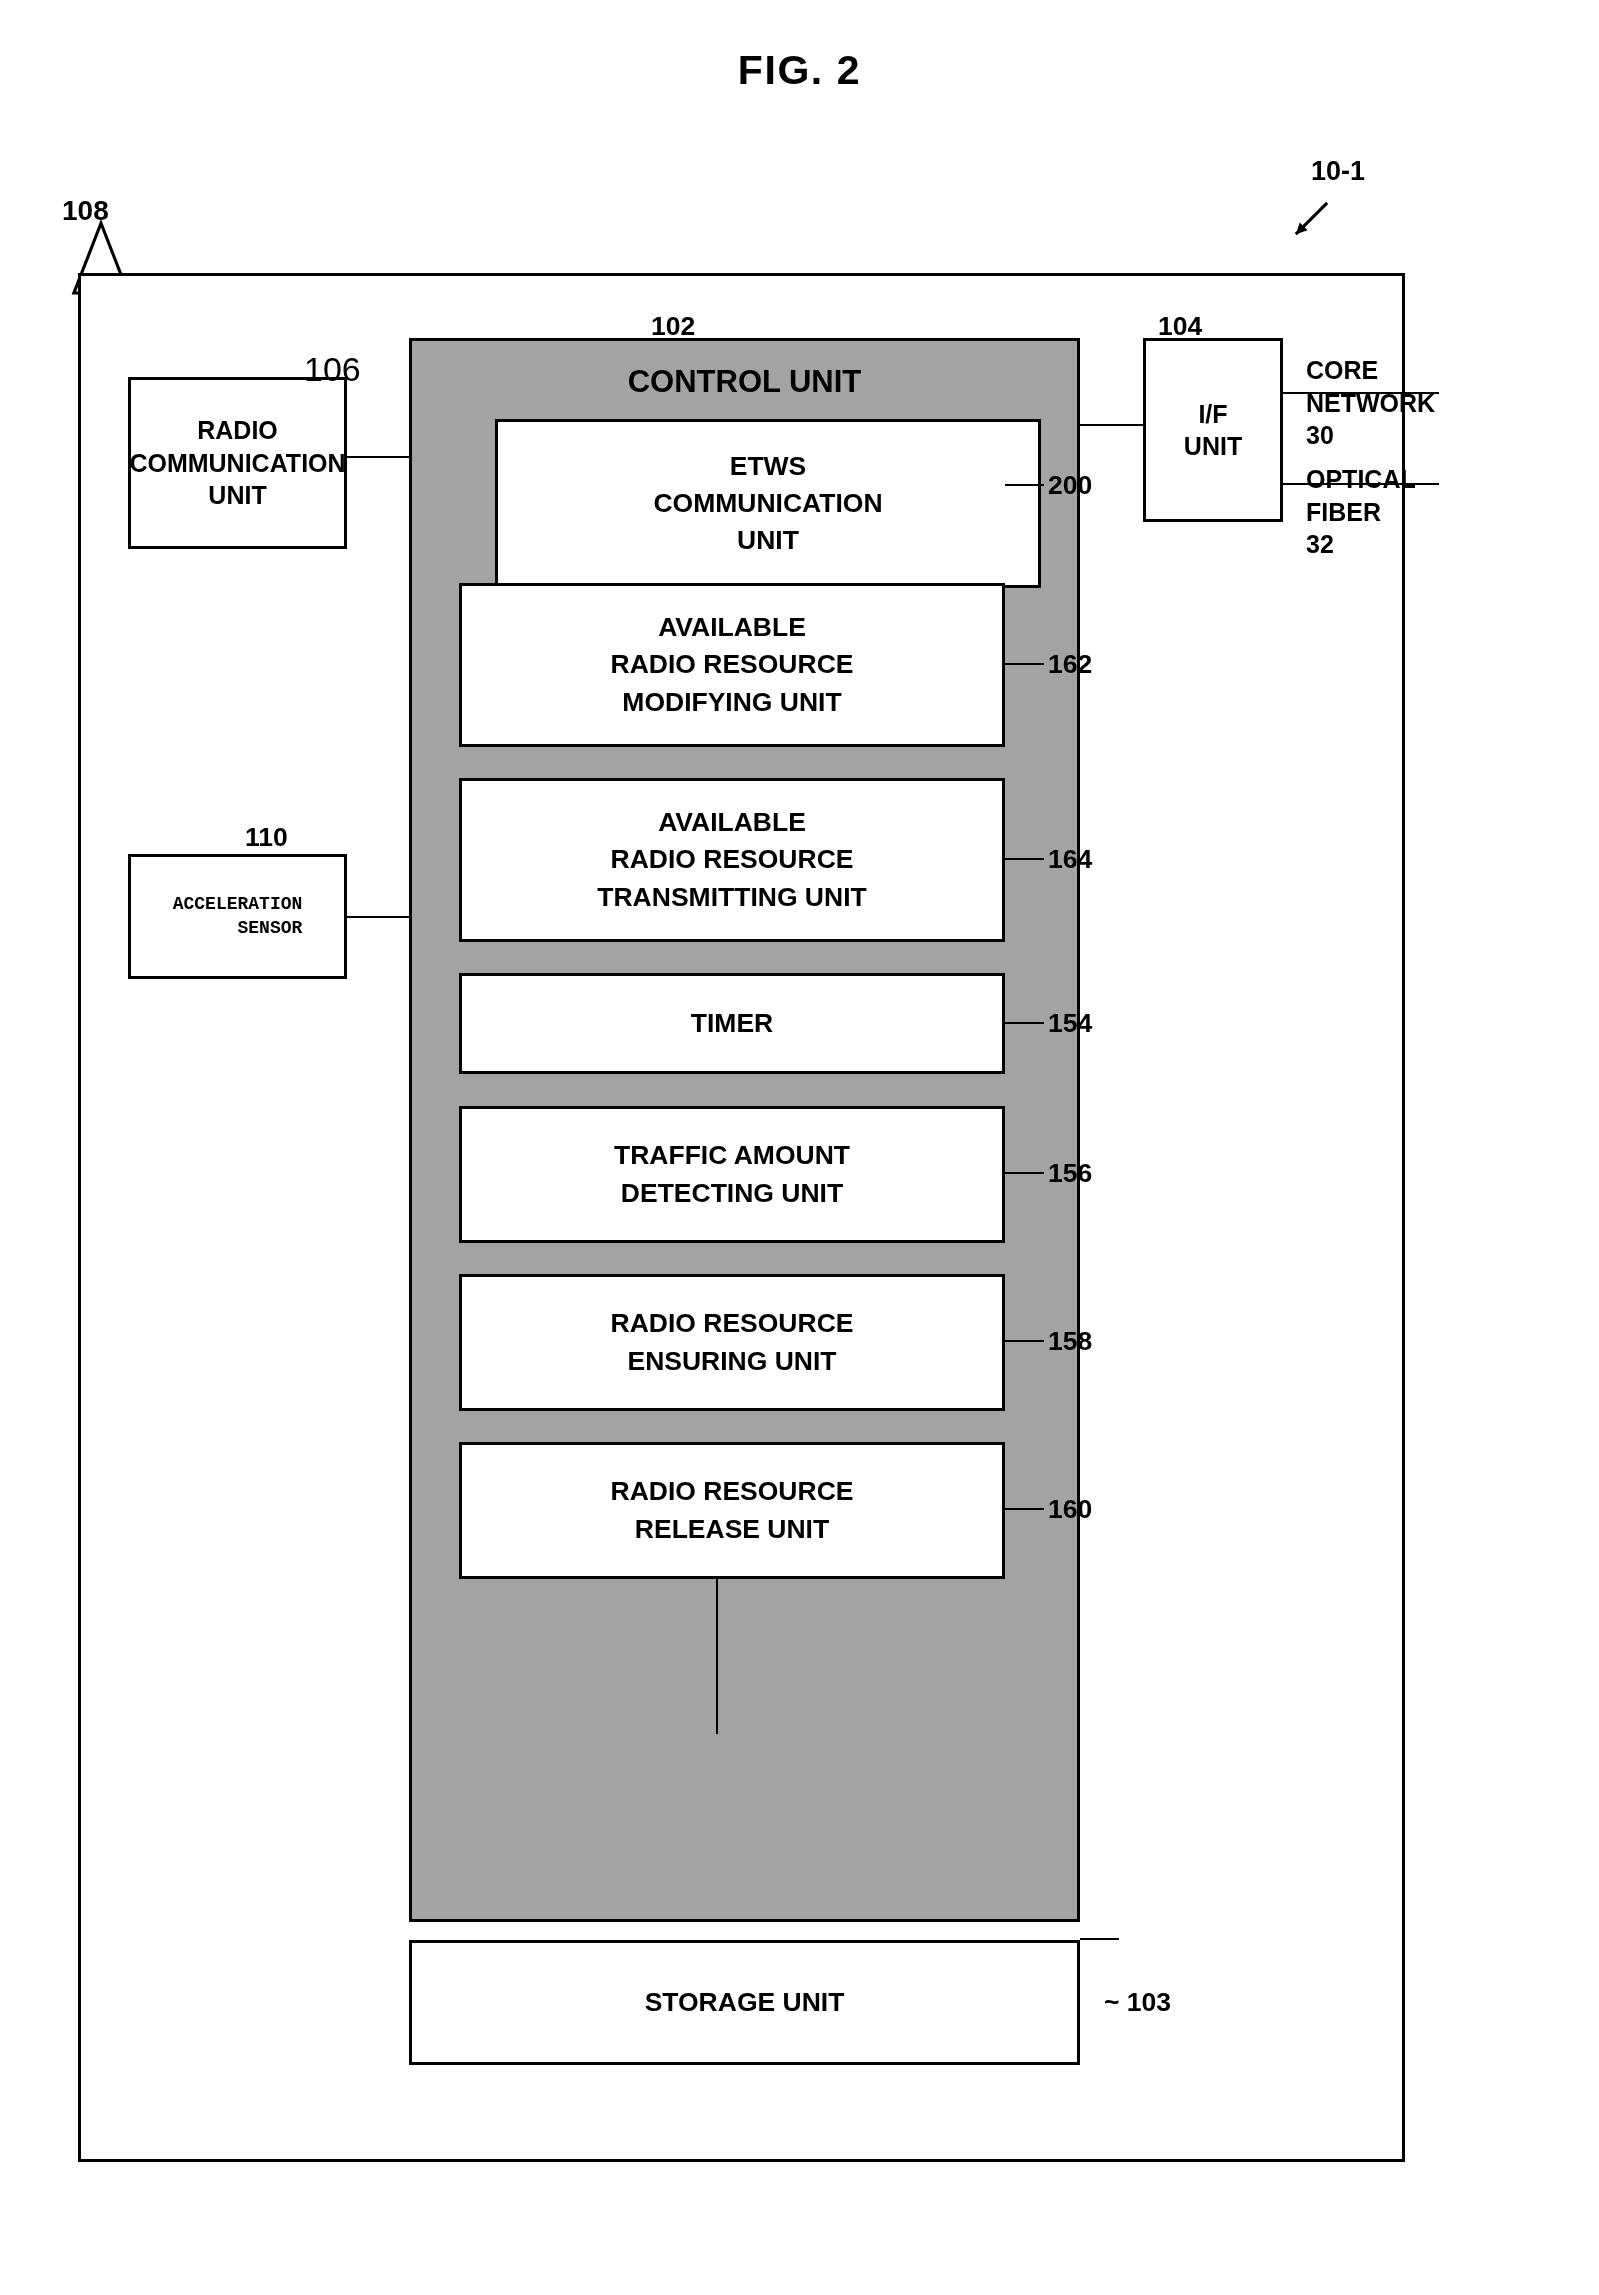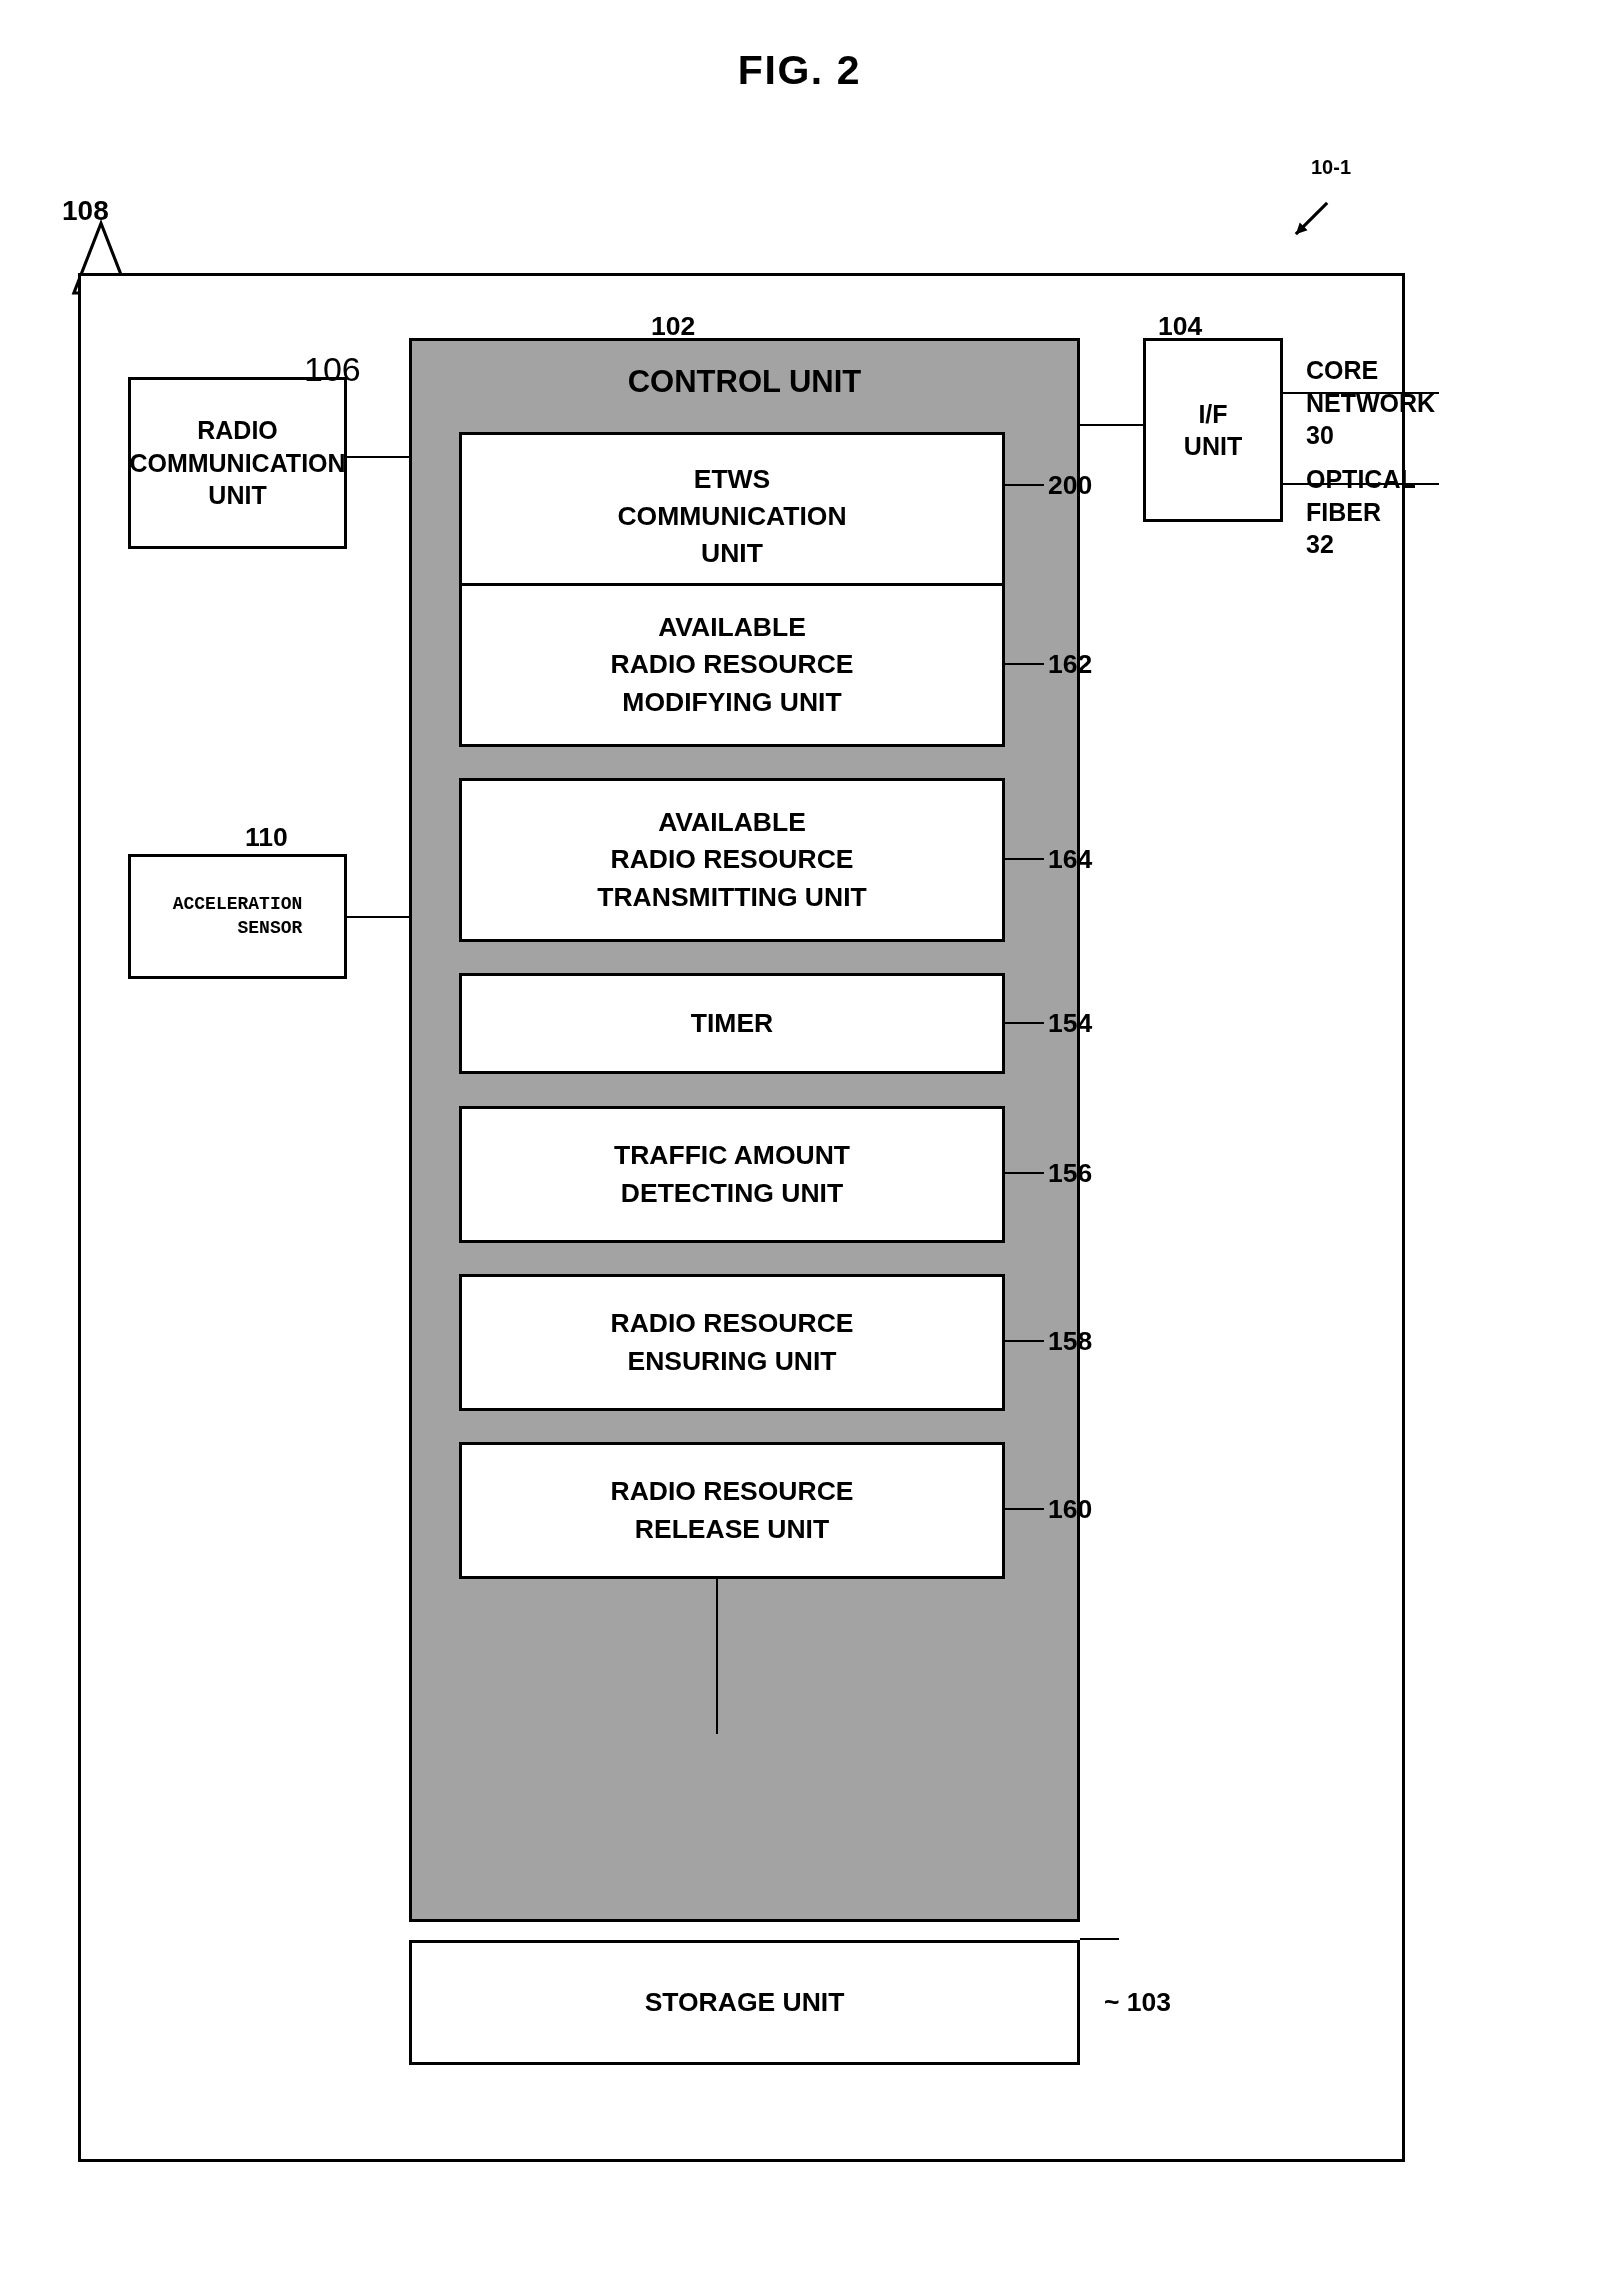--- a/index.html
+++ b/index.html
@@ -40,21 +40,21 @@
       left: 62px;
       font-size: 28px;
       font-weight: bold;
     }
 
     
     .label-10-1 {
       position: absolute;
       top: 156px;
       left: 1311px;
-      font-size: 20px;
+      font-size: 27px;
       font-weight: bold;
     }
     .arrow-10-1 {
       position: absolute;
       top: 195px;
       left: 1288px;
     }
 
     
     .outer-box {
@@ -296,21 +296,21 @@
   </div>
 
   <div style="position:absolute; top:640px; left:265px; width:64px; border-top:2.3px solid #000;"></div>
 
   <div class="label-102">102</div>
 
   <div class="control-unit-box">
 
     <div class="control-unit-title">CONTROL UNIT</div>
 
-    <div class="inner-box" style="top:91px; height:169px;">
+    <div class="inner-box" style="top:78px; height:169px;margin-left:36px;">
       <span>ETWS<br>COMMUNICATION<br>UNIT</span>
     </div>
 
     <div style="position:absolute; top:143px; left:593px; width:39px; border-top:2.3px solid #000;"></div>
     <div class="ref-label" style="top:129px; left:636px;">200</div>
 
     <div class="inner-box" style="top:242px; height:164px;">
       <span>AVAILABLE<br>RADIO RESOURCE<br>MODIFYING UNIT</span>
     </div>
 

